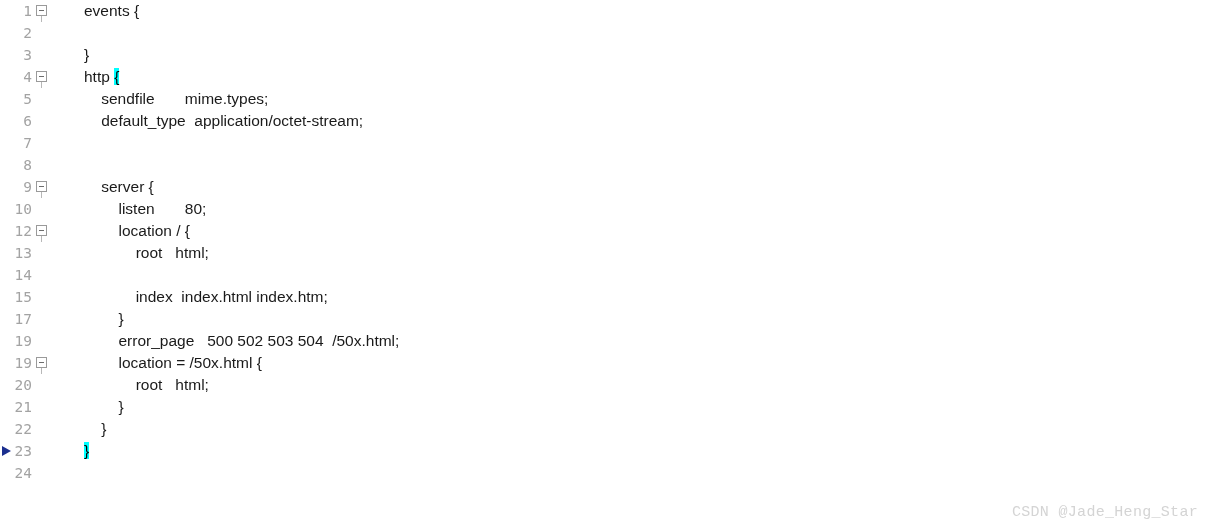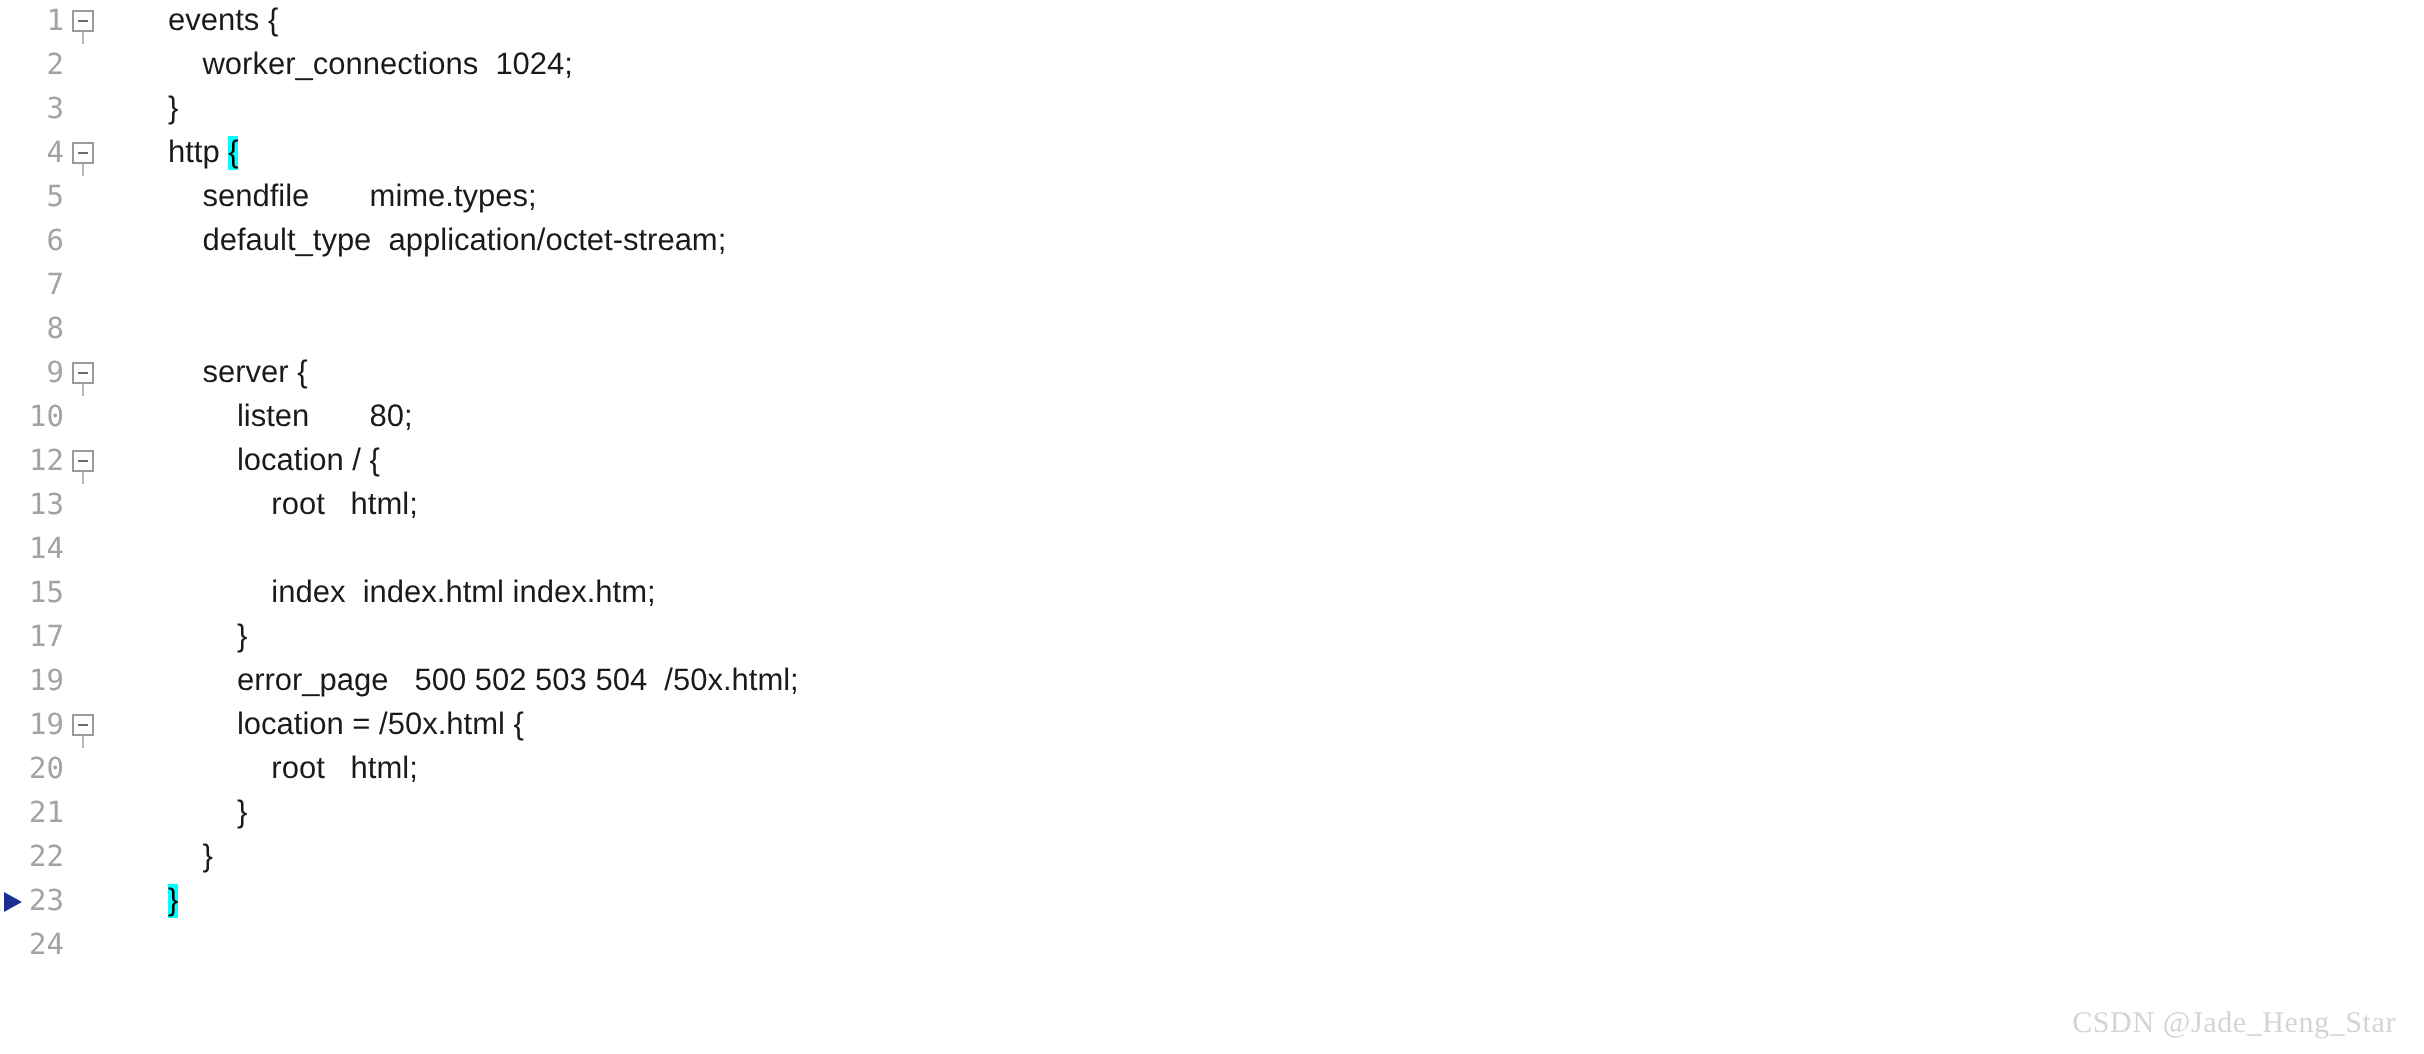--- a/index.html
+++ b/index.html
@@ -114,32 +114,32 @@
     color: #000000;
   }
 
   
   .watermark {
     position: absolute;
     right: 14px;
     bottom: 6px;
     color: #d4d4d4;
     font-size: 15px;
-    font-family: Liberation Serif, serif;
+    font-family: Liberation Mono, monospace;
     letter-spacing: 0.3px;
     user-select: none;
   }
 </style>
 </head>
 <body>
 
 <div id="editor">
   <div class="code-rows" id="code-rows">
       <div class="row"><div class="marker-cell"></div><div class="lineno">1</div><div class="fold-cell"><div class="fold-box"></div><div class="fold-line"></div></div><div class="code">events {</div></div>
-      <div class="row"><div class="marker-cell"></div><div class="lineno">2</div><div class="fold-cell"></div><div class="code">    worker_connections  1024;</div></div>
+      <div class="row"><div class="marker-cell"></div><div class="lineno">2</div><div class="fold-cell"></div></div>
       <div class="row"><div class="marker-cell"></div><div class="lineno">3</div><div class="fold-cell"></div><div class="code">}</div></div>
       <div class="row"><div class="marker-cell"></div><div class="lineno">4</div><div class="fold-cell"><div class="fold-box"></div><div class="fold-line"></div></div><div class="code"><span>http </span><span class="hl">{</span><span></span></div></div>
       <div class="row"><div class="marker-cell"></div><div class="lineno">5</div><div class="fold-cell"></div><div class="code">    sendfile       mime.types;</div></div>
       <div class="row"><div class="marker-cell"></div><div class="lineno">6</div><div class="fold-cell"></div><div class="code">    default_type  application/octet-stream;</div></div>
       <div class="row"><div class="marker-cell"></div><div class="lineno">7</div><div class="fold-cell"></div></div>
       <div class="row"><div class="marker-cell"></div><div class="lineno">8</div><div class="fold-cell"></div></div>
       <div class="row"><div class="marker-cell"></div><div class="lineno">9</div><div class="fold-cell"><div class="fold-box"></div><div class="fold-line"></div></div><div class="code">    server {</div></div>
       <div class="row"><div class="marker-cell"></div><div class="lineno">10</div><div class="fold-cell"></div><div class="code">        listen       80;</div></div>
       <div class="row"><div class="marker-cell"></div><div class="lineno">12</div><div class="fold-cell"><div class="fold-box"></div><div class="fold-line"></div></div><div class="code">        location / {</div></div>
       <div class="row"><div class="marker-cell"></div><div class="lineno">13</div><div class="fold-cell"></div><div class="code">            root   html;</div></div>

